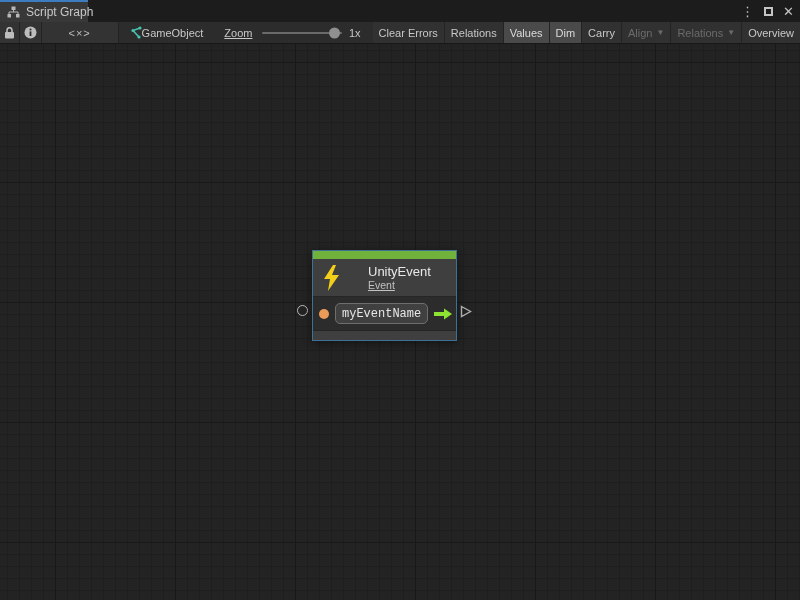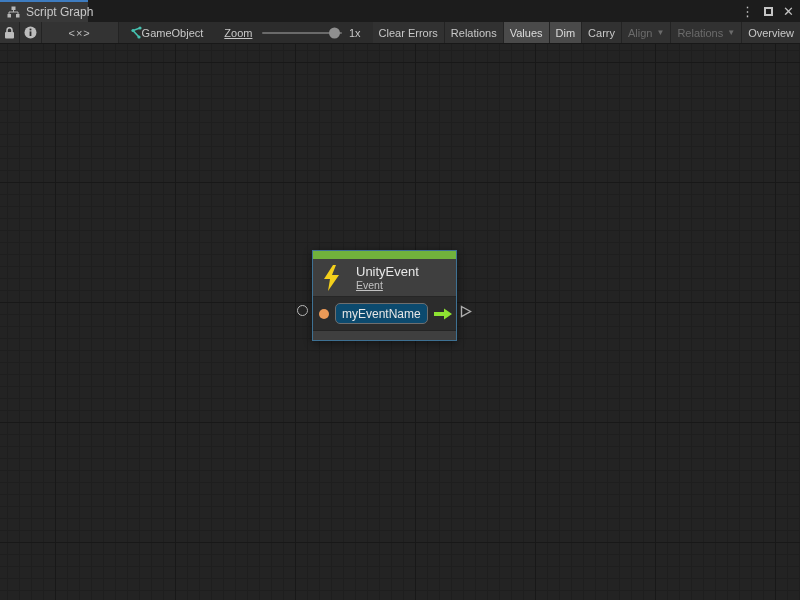--- a/index.html
+++ b/index.html
@@ -41,27 +41,27 @@
       linear-gradient(90deg,#1e1e1e 0 1px,transparent 1px),
       linear-gradient(#1e1e1e 0 1px,transparent 1px);
     background-size:120px 100%, 100% 120px, 12px 100%, 100% 12px;
     background-position:55px 0, 0 18px, 7px 0, 0 6px;
     background-repeat:repeat;
   }
 
   
   .node { position:absolute; left:312px; top:206px; width:145px; border:1px solid #3e7193; background:#2c2c2c; box-shadow:0 2px 8px rgba(0,0,0,.45); }
   .node-accent { height:8px; background:#71b23c; }
-  .node-header { height:38px; background:#3f3f3f; border-bottom:1px solid #262626; display:flex; align-items:center; gap:16px; padding:0 10px 0 10px; }
+  .node-header { height:38px; background:#3f3f3f; border-bottom:1px solid #262626; display:flex; align-items:center; gap:28px; padding:0 10px 0 10px; }
   .node-titles { display:flex; flex-direction:column; justify-content:center; }
   .node-title { font-size:13px; color:#e8e8e8; line-height:15px; }
   .node-subtitle { font-size:10.5px; color:#c2c2c2; line-height:13px;text-decoration:underline; }
   .node-body { height:33px; background:#2c2c2c; display:flex; align-items:center; padding:0 3px 0 6px; }
   .port-dot { width:10px; height:10px; border-radius:50%; background:#ec9a57; flex:none; }
-  .event-input { flex:1; min-width:0; margin:0 5px 0 6px; height:21px; background:#0c4a6e; border:1px solid #6e6e6e; border-radius:5px; color:#e6e6e6; font-size:12px; font-family:Liberation Sans, sans-serif; padding:0 6px; outline:none; }
+  .event-input { flex:1; min-width:0; margin:0 5px 0 6px; height:21px; background:#404040; border:1px solid #6e6e6e; border-radius:5px; color:#e6e6e6; font-size:12px; font-family:Liberation Mono, monospace; padding:0 6px; outline:none; }
   .node-footer { height:10px; background:#3f3f3f; border-top:1px solid #242424; }
 
   .port-left-circle { position:absolute; left:297px; top:261px; width:11px; height:11px; border:1.5px solid #b9b9b9; border-radius:50%; background:transparent; }
   .port-right-triangle { position:absolute; left:460px; top:260px; width:12px; height:13px; }
 </style>
 </head>
 <body>
 
 <div class="window">
 

